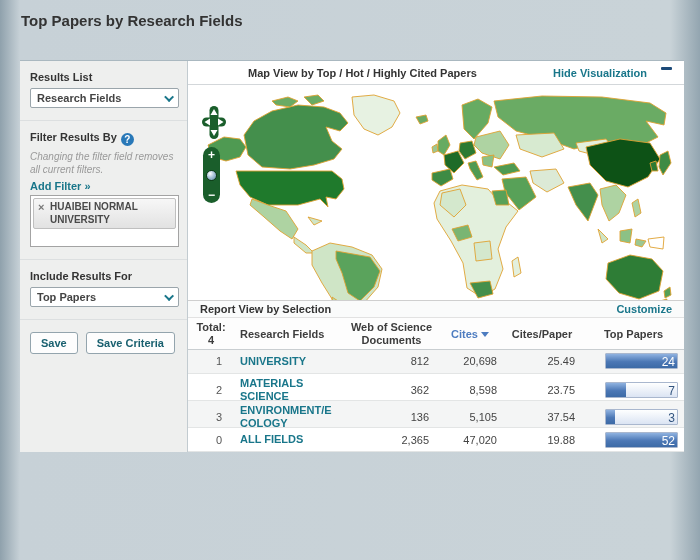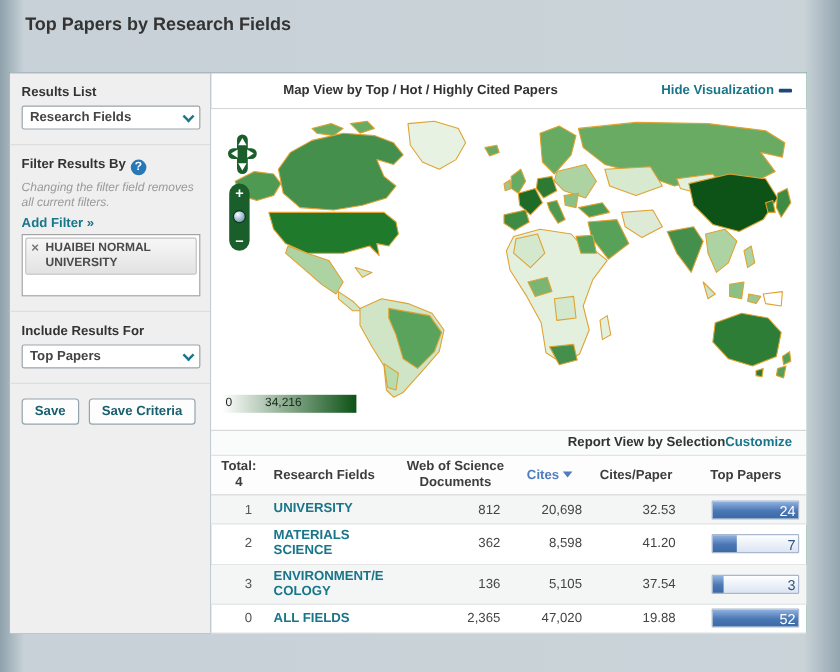--- a/index.html
+++ b/index.html
@@ -7,22 +7,22 @@
   body {
     font-family:"Liberation Sans","DejaVu Sans",sans-serif;
     background:linear-gradient(90deg,#8fa1ac 0px,#c7d1d7 20px,#c9d3d8 calc(100% - 30px),#93a5b0 100%);
     position:relative; font-size:11px; color:#333;
   }
   .page-title {
     position:absolute; left:21px; top:12px;
     font-size:15px; font-weight:bold; color:#333;
   }
   .content {
-    position:absolute; left:8px; top:60px; width:664px; height:468px;
-    display:flex; border-top:1px solid #aab8c0; background:#15803d;
+    position:absolute; left:20px; top:60px; width:664px; height:392px;
+    display:flex; border-top:1px solid #aab8c0; background:#c2410c;
   }
   
   .sidebar { width:168px; background:#eeefee; border-right:1px solid #c2cbd0; }
   .sb-section { padding:10px 8px 12px 10px; border-bottom:1px solid #dcdfe0; }
   .sb-label { font-weight:bold; color:#333; margin-bottom:5px; }
   .select-box {
     background:#fff; border:1px solid #9aa5ab; height:20px; border-radius:2px;
     display:flex; align-items:center; justify-content:space-between;
     padding:0 4px 0 6px; cursor:pointer;
   }
@@ -47,21 +47,21 @@
     color:#19606f; font-weight:bold; font-size:11px; padding:4px 10px; cursor:pointer;
     font-family:inherit;
   }
   
   .main { flex:1; background:#fff; position:relative; display:flex; flex-direction:column; }
   .panel-header {
     height:30px; display:flex; align-items:center; justify-content:space-between;
     padding:0 12px; border-bottom:1px solid #d3d7da;
   }
   .panel-header .ph-title { font-weight:bold; color:#333;padding-left:48px; }
-  .hide-link { display:flex; align-items:center; gap:4px; }
+  .hide-link { display:flex; gap:14px; }
   .minus-icon { width:11px; height:3px; background:#1c4a78; border-radius:1px; display:inline-block; }
   
   .map-area { height:267px; position:relative; background:#fff; overflow:hidden; }
   .map-svg { position:absolute; left:14px; top:8px; }
   .map-svg path { stroke:#dfa231; stroke-width:0.9; stroke-linejoin:round; }
   .pan-ctl { position:absolute; left:13px; top:20px; cursor:pointer; }
   .zoom-pill {
     position:absolute; left:15px; top:62px; width:17px; height:56px;
     background:#1a5e2b; border-radius:9px; display:flex; flex-direction:column;
     align-items:center; justify-content:space-between; padding:3px 0; cursor:pointer;
@@ -70,21 +70,21 @@
   .globe { width:11px; height:11px; border-radius:50%;
     background:radial-gradient(circle at 35% 30%,#ffffff,#a8c4d8 45%,#5d87a0 100%);
     border:1px solid #0d3a18; }
   .legend { position:absolute; left:9px; top:238px; width:112px; height:15px;
     background:linear-gradient(90deg,#ffffff,#0d5216); }
   .legend .lmin { position:absolute; left:3px; top:1px; font-size:10px; color:#222; }
   .legend .lmax { position:absolute; left:32%; top:1px; font-size:10px; color:#1b2a1b; }
   
   .report-bar {
     height:22px; background:#fafbfb; border-top:1px solid #cfcfcf; border-bottom:1px solid #e2e2e2;
-    display:flex; align-items:center; justify-content:flex-end; padding:0 12px;
+    display:flex; align-items:center; justify-content:space-between; padding:0 12px;
   }
   .report-bar .rb-title { font-weight:bold; color:#333; }
   
   .tgrid { display:grid; grid-template-columns:46px 110px 95px 62px 82px 1fr; align-items:center; }
   .thead { min-height:32px; border-bottom:1px solid #c9ced1; background:#fdfdfd; }
   .th { font-weight:bold; color:#3d3d3d; text-align:center; line-height:1.2; white-space:pre-line; padding:3px 0; }
   .th.left { text-align:left; padding-left:6px; }
   .th.cites { color:#4d7cc0; }
   .sort-arrow { display:inline-block; width:0; height:0; border-left:4px solid transparent;
     border-right:4px solid transparent; border-top:5px solid #4d7cc0; margin-left:3px; vertical-align:1px; }
@@ -246,35 +246,35 @@
       <div class="th cites"><span>Cites</span><span class="sort-arrow"></span></div>
       <div class="th">Cites/Paper</div>
       <div class="th">Top Papers</div>
     </div>
 
     <div class="tgrid trow alt">
       <div class="cell-rank">1</div>
       <div class="cell-field"><a>UNIVERSITY</a></div>
       <div class="cell-num cell-docs">812</div>
       <div class="cell-num cell-cites">20,698</div>
-      <div class="cell-num cell-cpp">32.53</div>
+      <div class="cell-num cell-cpp">25.49</div>
       <div class="cell-bar">
         <div class="bar-track bar-full">
           <div class="bar-fill" style="width: 100%;"></div>
           <span class="bar-val">24</span>
         </div>
       </div>
     </div>
 
     <div class="tgrid trow">
       <div class="cell-rank">2</div>
       <div class="cell-field"><a>MATERIALS SCIENCE</a></div>
       <div class="cell-num cell-docs">362</div>
       <div class="cell-num cell-cites">8,598</div>
-      <div class="cell-num cell-cpp">41.20</div>
+      <div class="cell-num cell-cpp">23.75</div>
       <div class="cell-bar">
         <div class="bar-track">
           <div class="bar-fill" style="width: 28%;"></div>
           <span class="bar-val">7</span>
         </div>
       </div>
     </div>
 
     <div class="tgrid trow alt">
       <div class="cell-rank">3</div>

